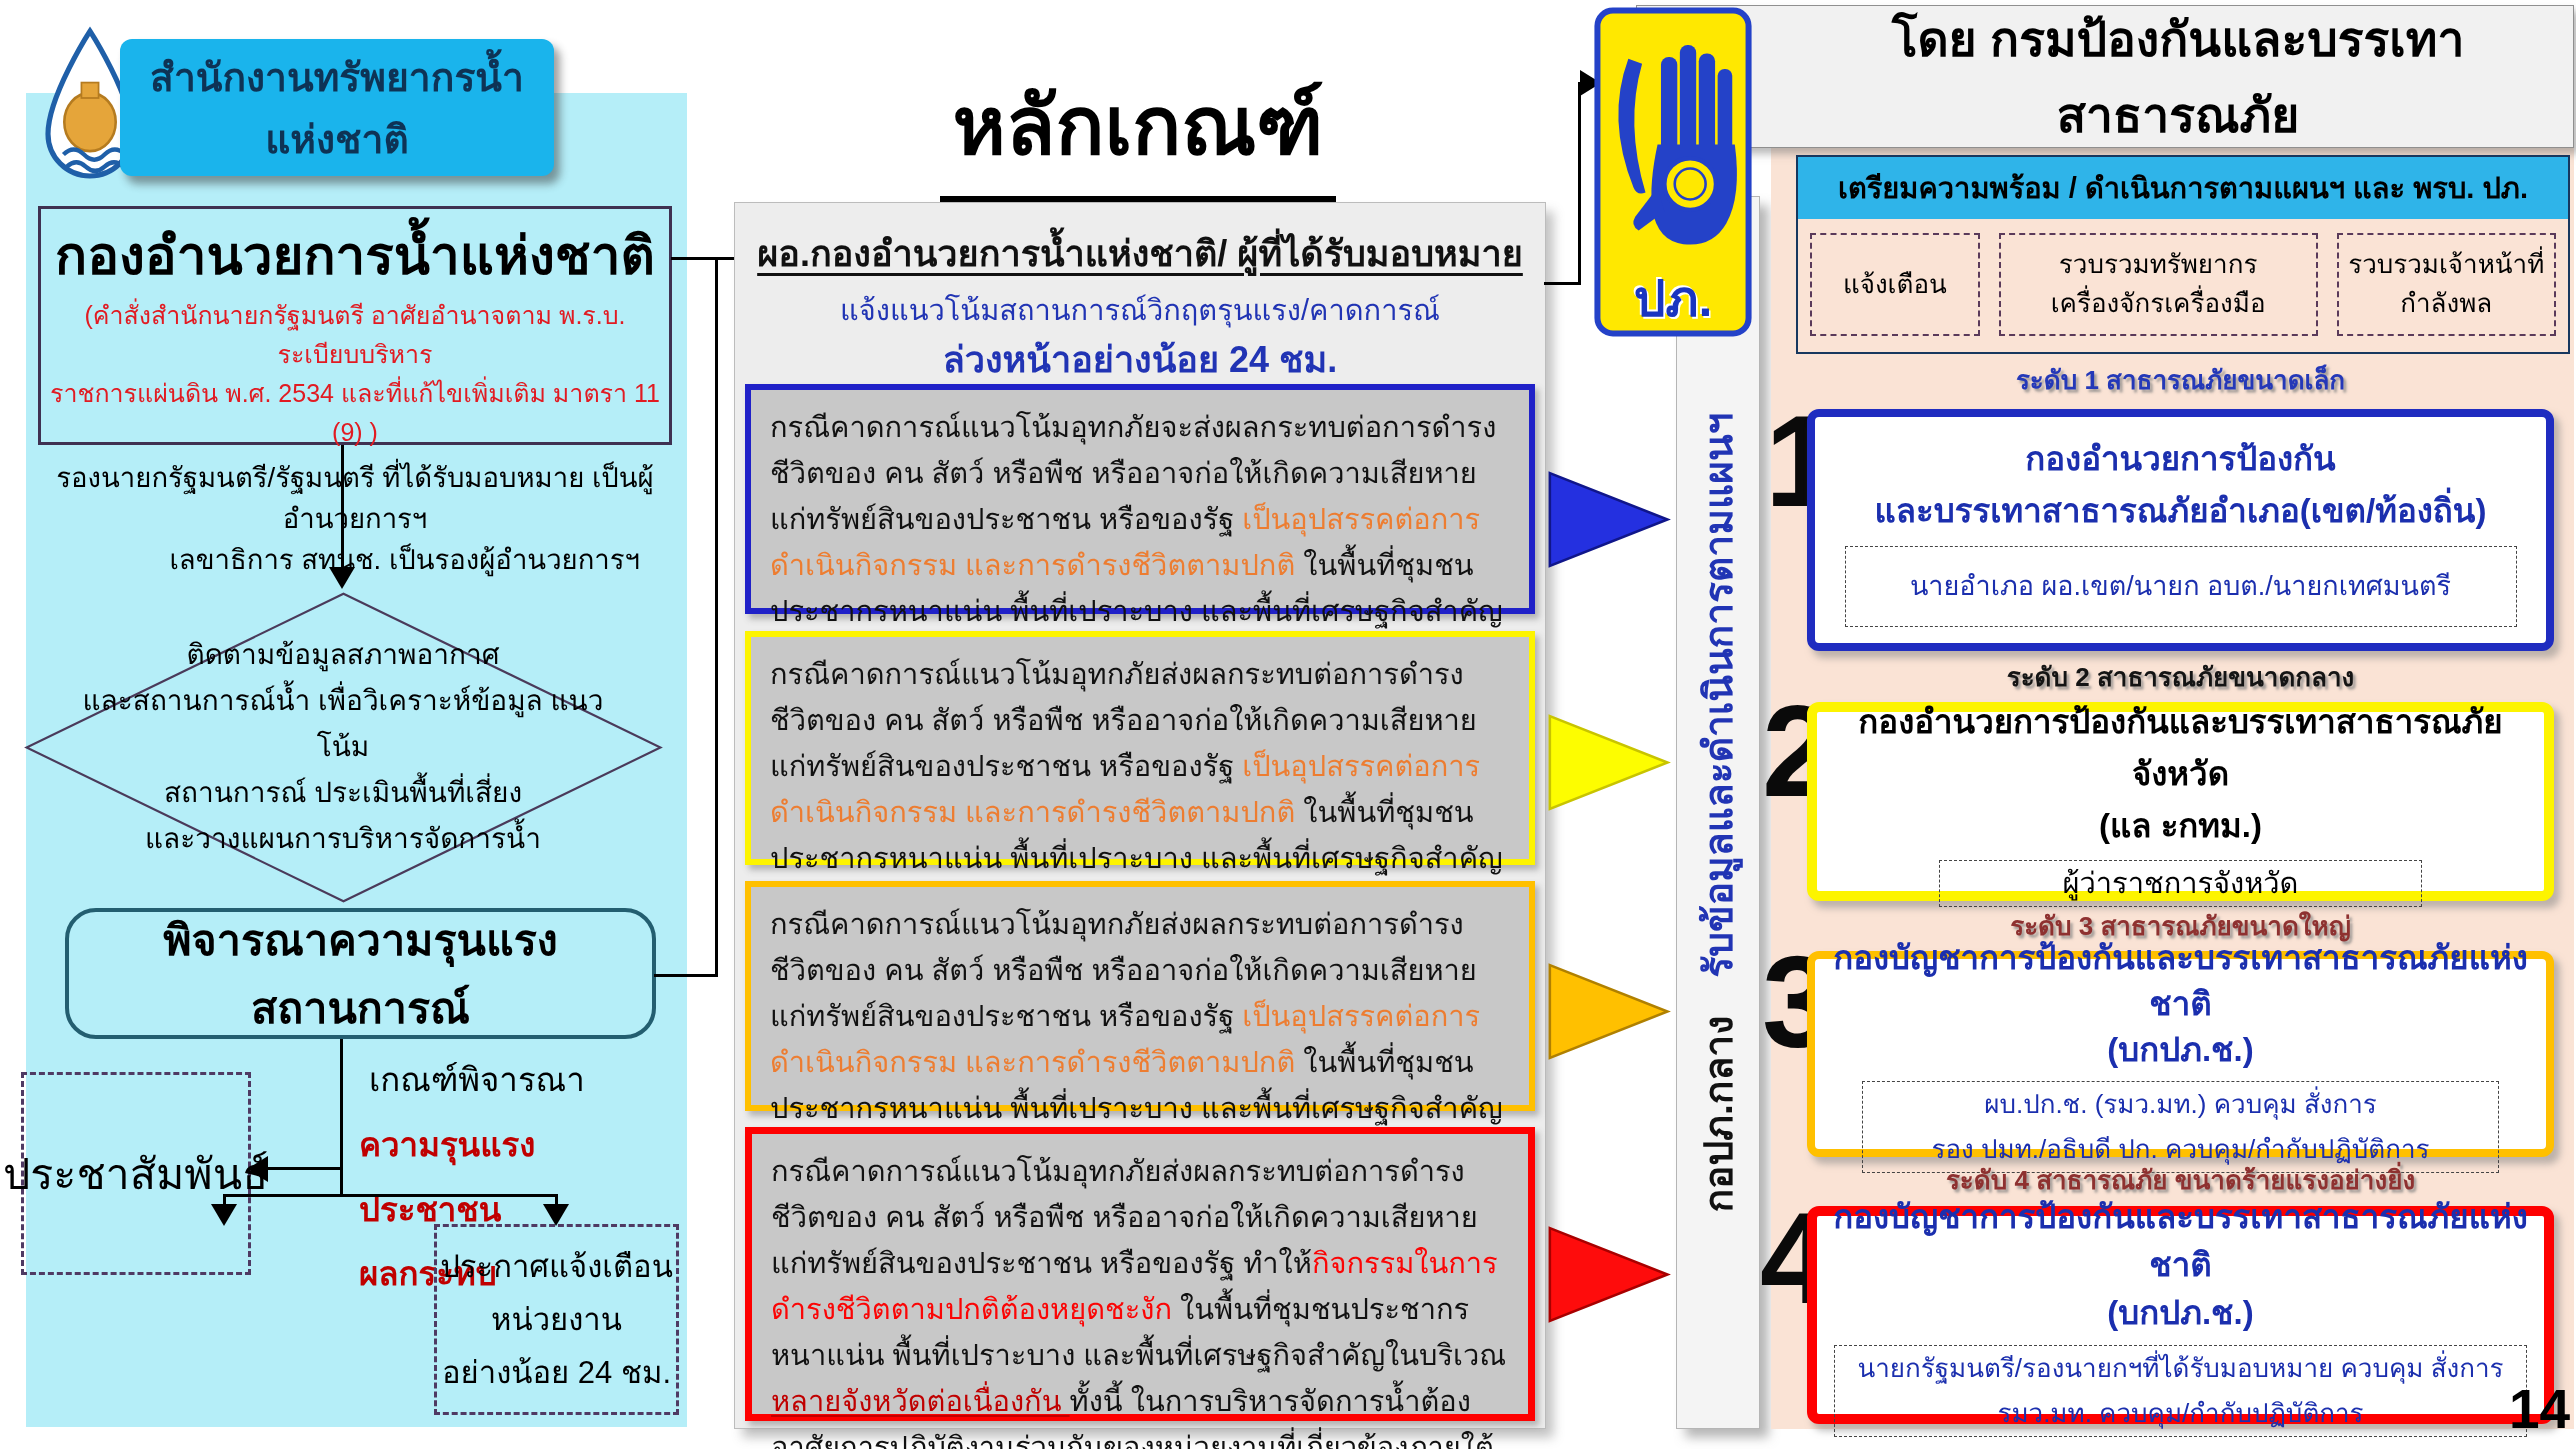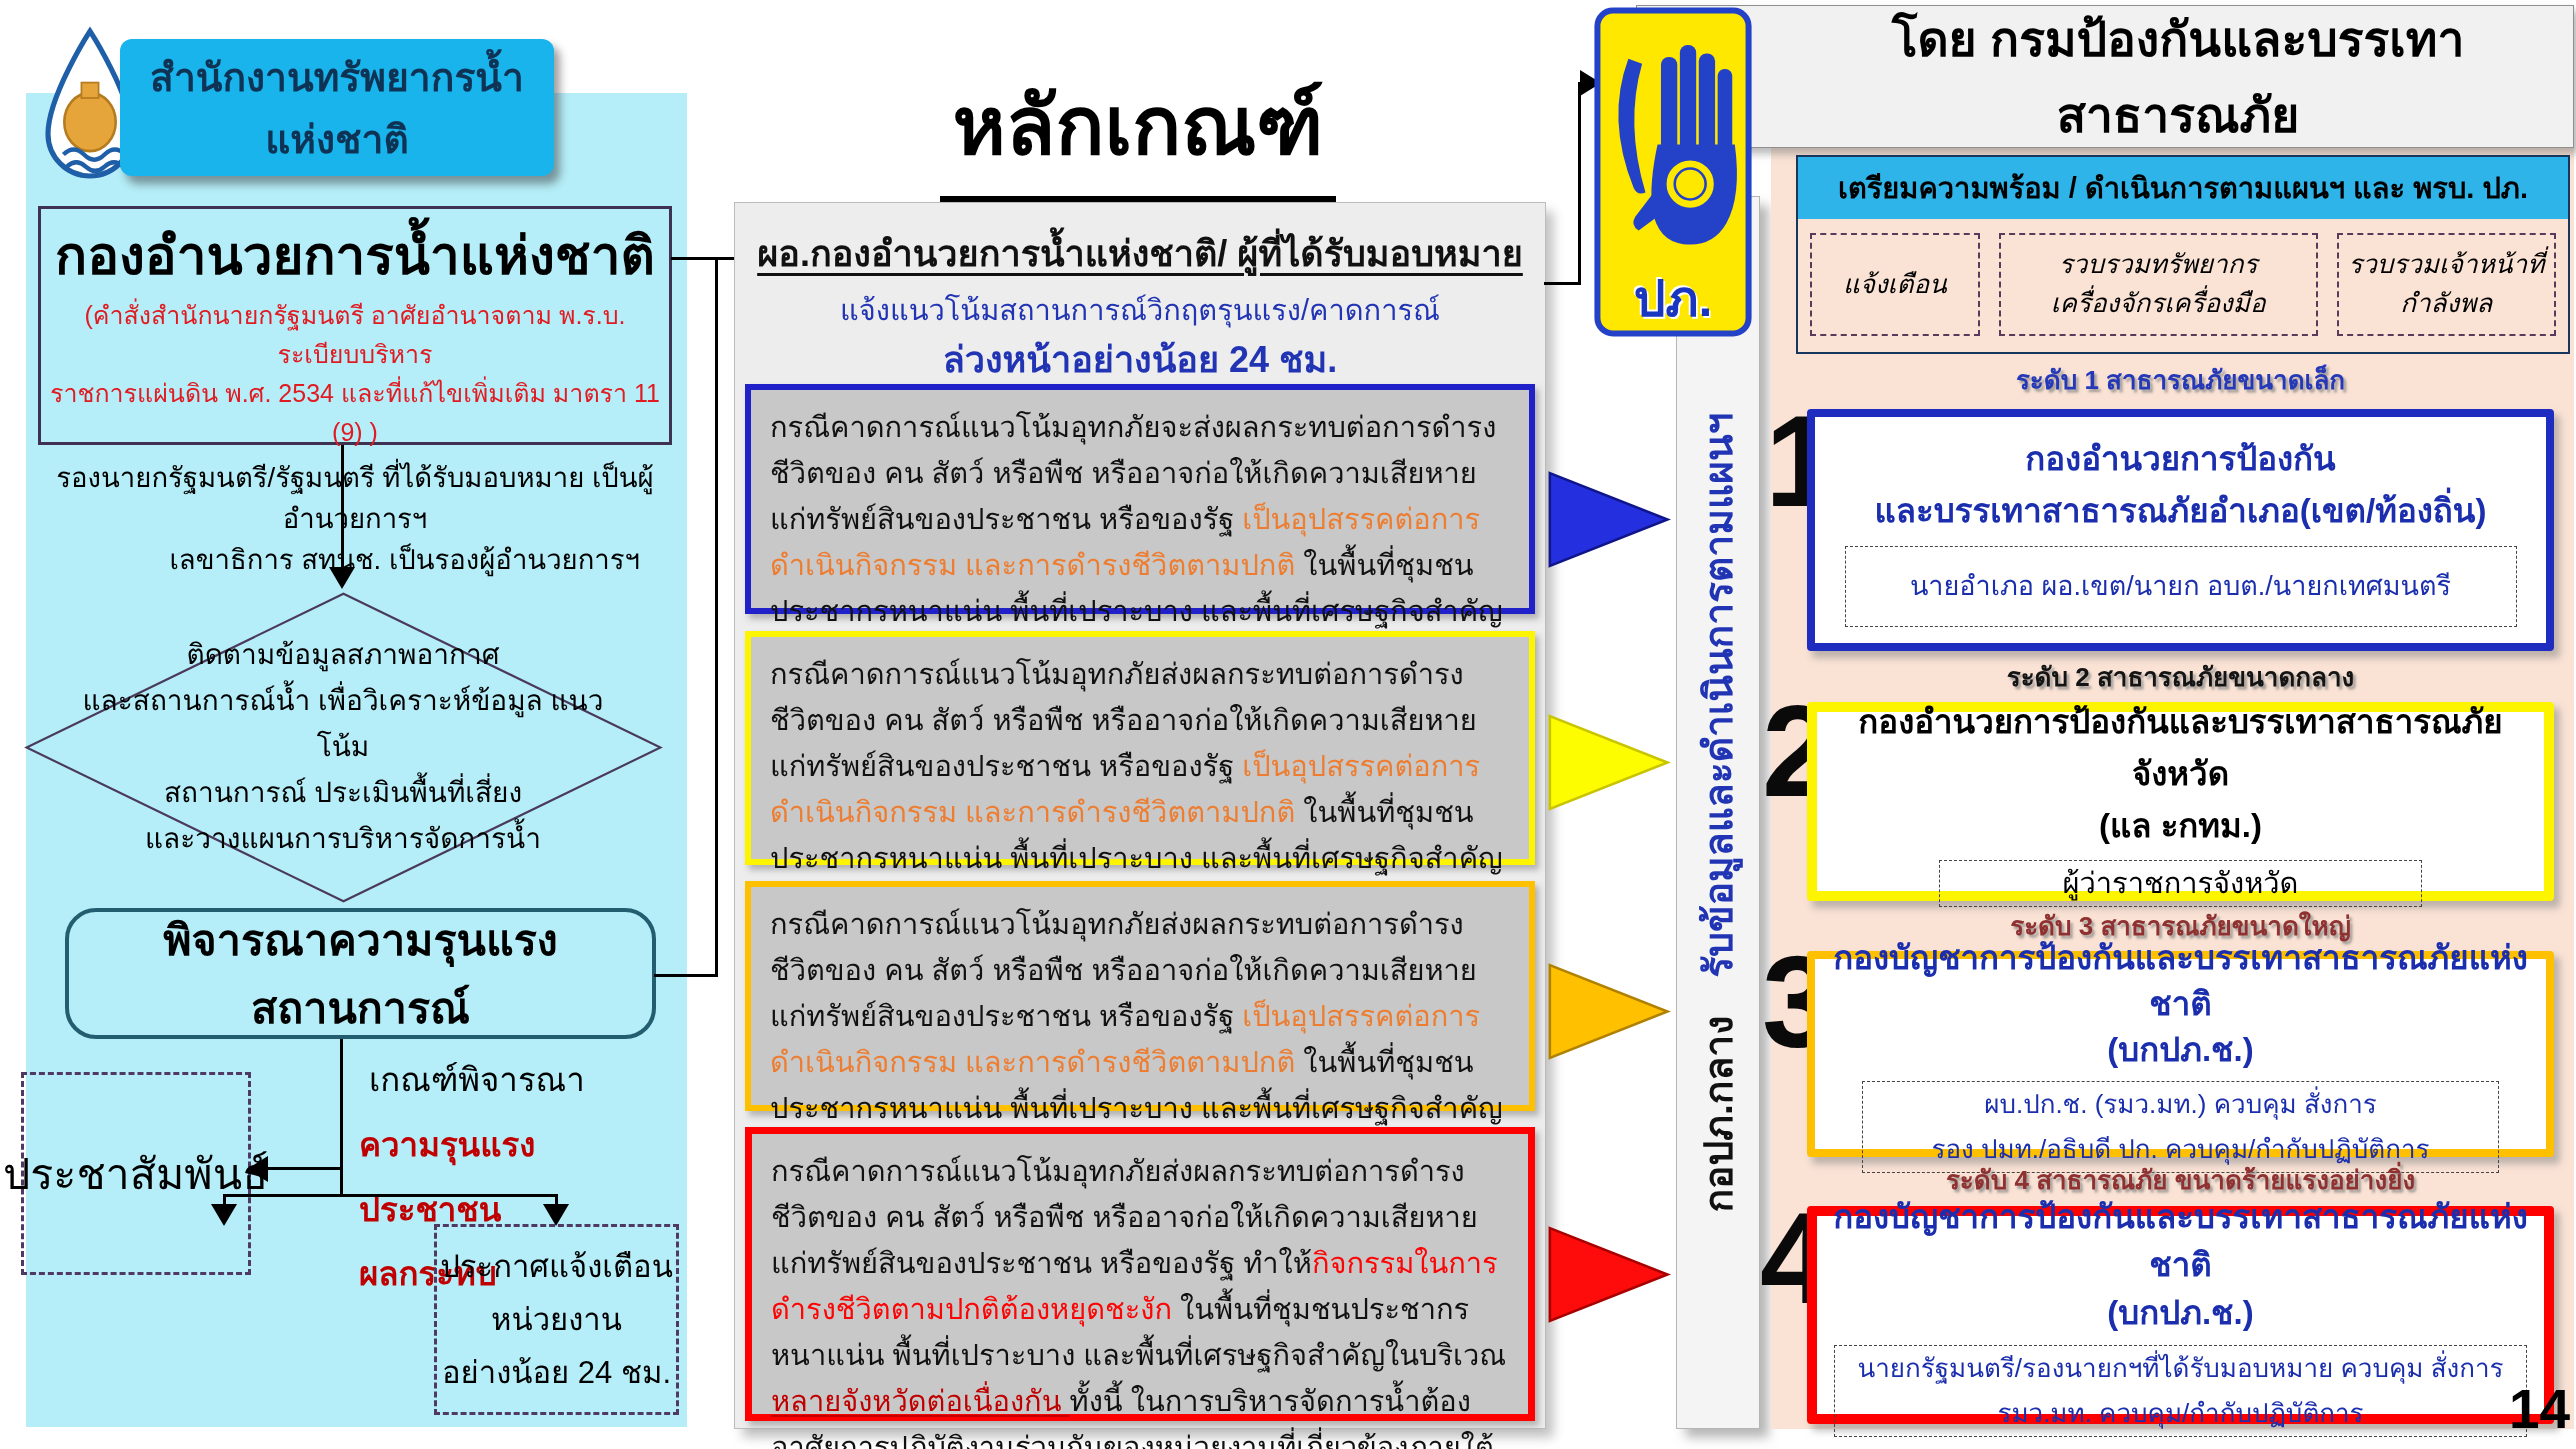--- a/index.html
+++ b/index.html
@@ -54,21 +54,21 @@
   .pink-panel{background:#fae3d5;}
   .dpm-head{background:#f1f1f1;border:1.7px solid #8f8f8f;box-shadow:5.2px 6px 7.7px rgba(120,120,120,.5);}
   .dpm-head .t{font-size:48px;font-weight:bold;color:#000;}
   .prep-box{border:2.6px solid #17375e;background:#fae3d5;}
   .prep-bar{background:#2fb4e9;font-size:29px;font-weight:bold;color:#000;}
   .prep-dash{border:2.6px dashed #5a3a5a;font-size:26px;color:#000;line-height:39px;}
   .lvl-label{font-size:26px;font-weight:bold;text-shadow:2.6px 2.6px 2.6px rgba(130,130,130,.75);}
   .lvl-blue{color:#2438b8;}
   .lvl-black{color:#141414;}
   .lvl-maroon{color:#8e3130;}
-  .lvl-box{position:absolute;left:1807px;width:747px;background:#fff;border-radius:4px;box-sizing:border-box;
+  .lvl-box{position:absolute;left:1807px;width:747px;background:#fff;border-radius:12px;box-sizing:border-box;
            display:flex;flex-direction:column;align-items:center;justify-content:center;
            box-shadow:5.2px 6.9px 7.7px rgba(130,130,130,.5);}
   .lv1{border:8.6px solid #1f2cc0;}
   .lv2{border:10.3px solid #fdf400;}
   .lv3{border:8.6px solid #ffc000;}
   .lv4{border:10.3px solid #fe0000;}
   .lvl-title{font-size:33px;font-weight:bold;line-height:52px;text-align:center;}
   .t-blue{color:#1b2fae;}
   .t-black{color:#000;}
   .lvl-dash{border:1.7px dashed #444;text-align:center;font-size:27px;line-height:45px;color:#1b2fae;
@@ -212,21 +212,21 @@
       <circle cx="112" cy="206" r="30" fill="#ffe800" stroke="#2442c8" stroke-width="5"></circle>
       <circle cx="112" cy="206" r="18" fill="none" stroke="#2442c8" stroke-width="3"></circle>
     </svg>
     <div class="abs ctr" style="left:0;top:264px;width:158px;height:55px;font-size:50px;font-weight:bold;color:#1a35c0;text-shadow:1.7px 1.7px 0 #fff,-1.7px -1.7px 0 #fff;">ปภ.</div>
   </div>
 
   <div class="abs prep-box" style="left:1796px;top:155px;width:774px;height:199px;box-sizing:border-box;">
     <div class="prep-bar ctr" style="height:62px;">
       <div>เตรียมความพร้อม / ดำเนินการตามแผนฯ และ พรบ. ปภ.</div>
     </div>
-    <div style="display:flex;gap:19px;padding:13.7px 12px;height:103px;font-style:italic;">
+    <div style="display:flex;gap:19px;padding:13.7px 12px;height:103px;">
       <div class="prep-dash ctr" style="flex:1.0;">
         <div>แจ้งเตือน</div>
       </div>
       <div class="prep-dash ctr" style="flex:1.9;">
         <div>รวบรวมทรัพยากร<br>เครื่องจักรเครื่องมือ</div>
       </div>
       <div class="prep-dash ctr" style="flex:1.3;">
         <div>รวบรวมเจ้าหน้าที่<br>กำลังพล</div>
       </div>
     </div>

